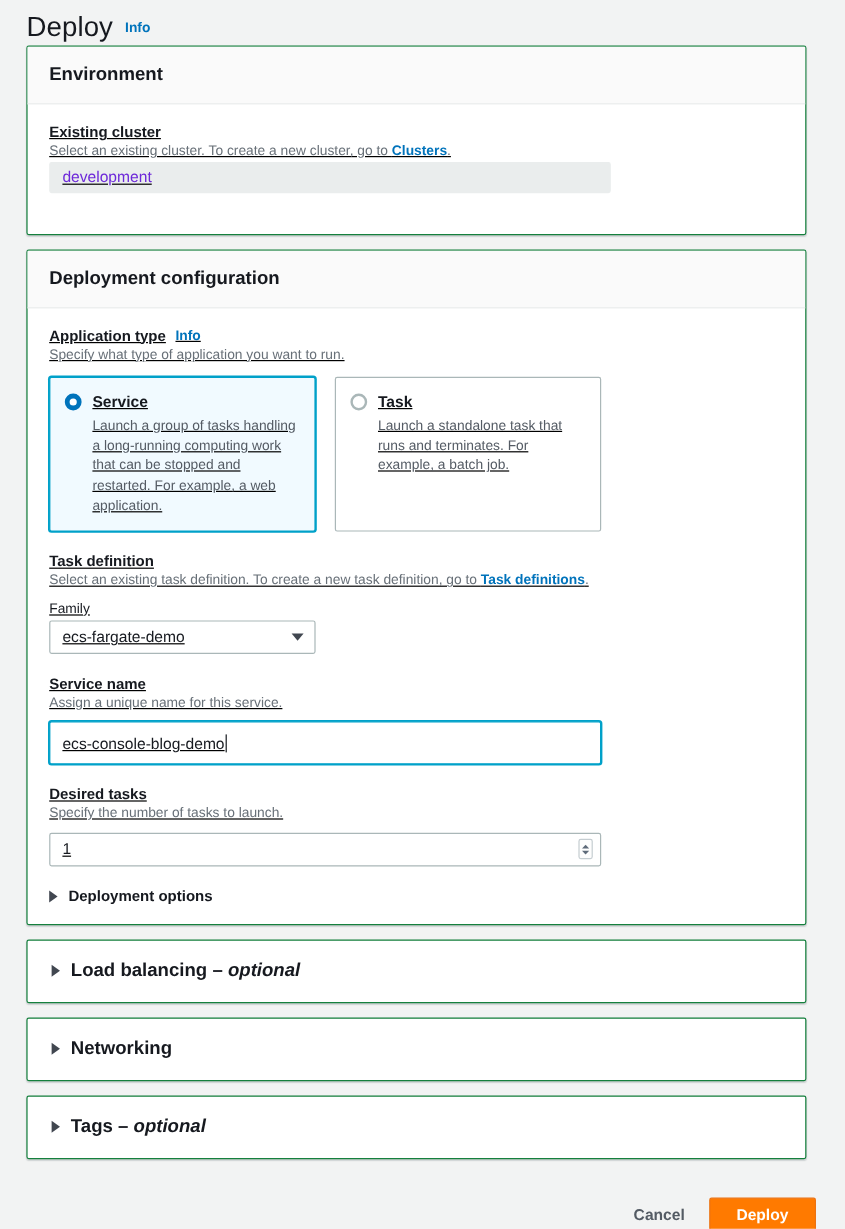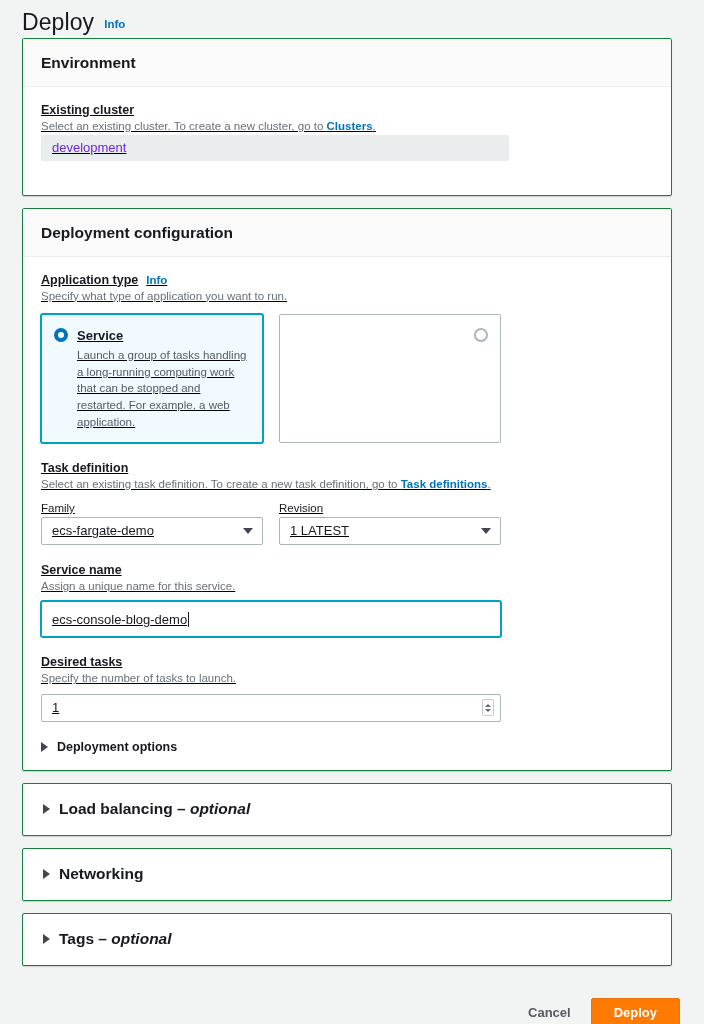--- a/index.html
+++ b/index.html
@@ -341,20 +341,24 @@
       <div class="tile-row">
         <div class="tile selected">
           <span class="radio on"></span>
           <span>
             <span class="tile-title">Service</span>
             <div class="tile-desc">Launch a group of tasks handling a long-running computing work that can be stopped and restarted. For example, a web application.</div>
           </span>
         </div>
         <div class="tile">
           <span class="radio"></span>
+          <span>
+            <span class="tile-title">Task</span>
+            <div class="tile-desc">Launch a standalone task that runs and terminates. For example, a batch job.</div>
+          </span>
         </div>
       </div>
     </div>
 
     <div class="sep-gap"></div>
 
     <div class="field">
       <div class="field-label">
         <span>Task definition</span>
       </div>
@@ -363,27 +367,20 @@
       </div>
 
       <div class="select-row">
         <div class="select-group">
           <div class="select-label">Family</div>
           <div class="select">
             <span>ecs-fargate-demo</span>
             <span class="caret-down"></span>
           </div>
         </div>
-        <div class="select-group">
-          <div class="select-label">Revision</div>
-          <div class="select">
-            <span>1 LATEST</span>
-            <span class="caret-down"></span>
-          </div>
-        </div>
       </div>
     </div>
 
     <div class="sep-gap"></div>
 
     <div class="field">
       <div class="field-label">
         <span>Service name</span>
       </div>
       <div class="field-desc">Assign a unique name for this service.</div>

